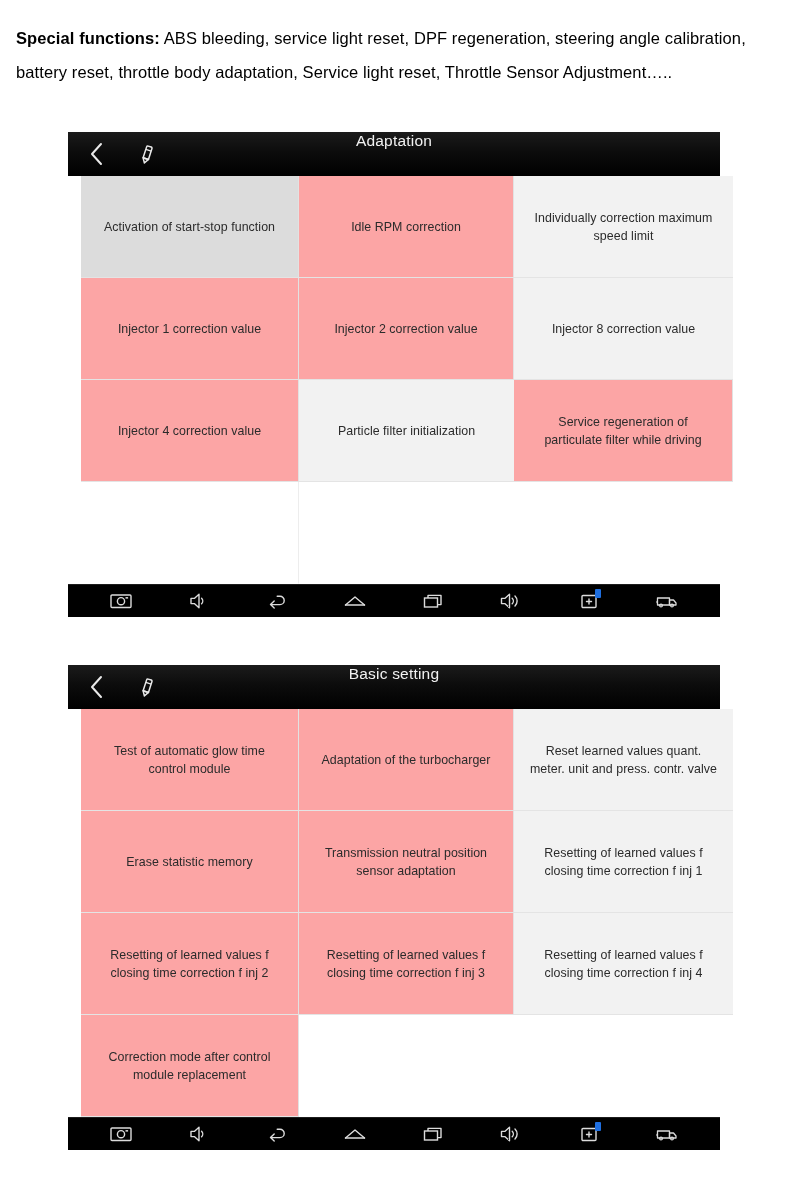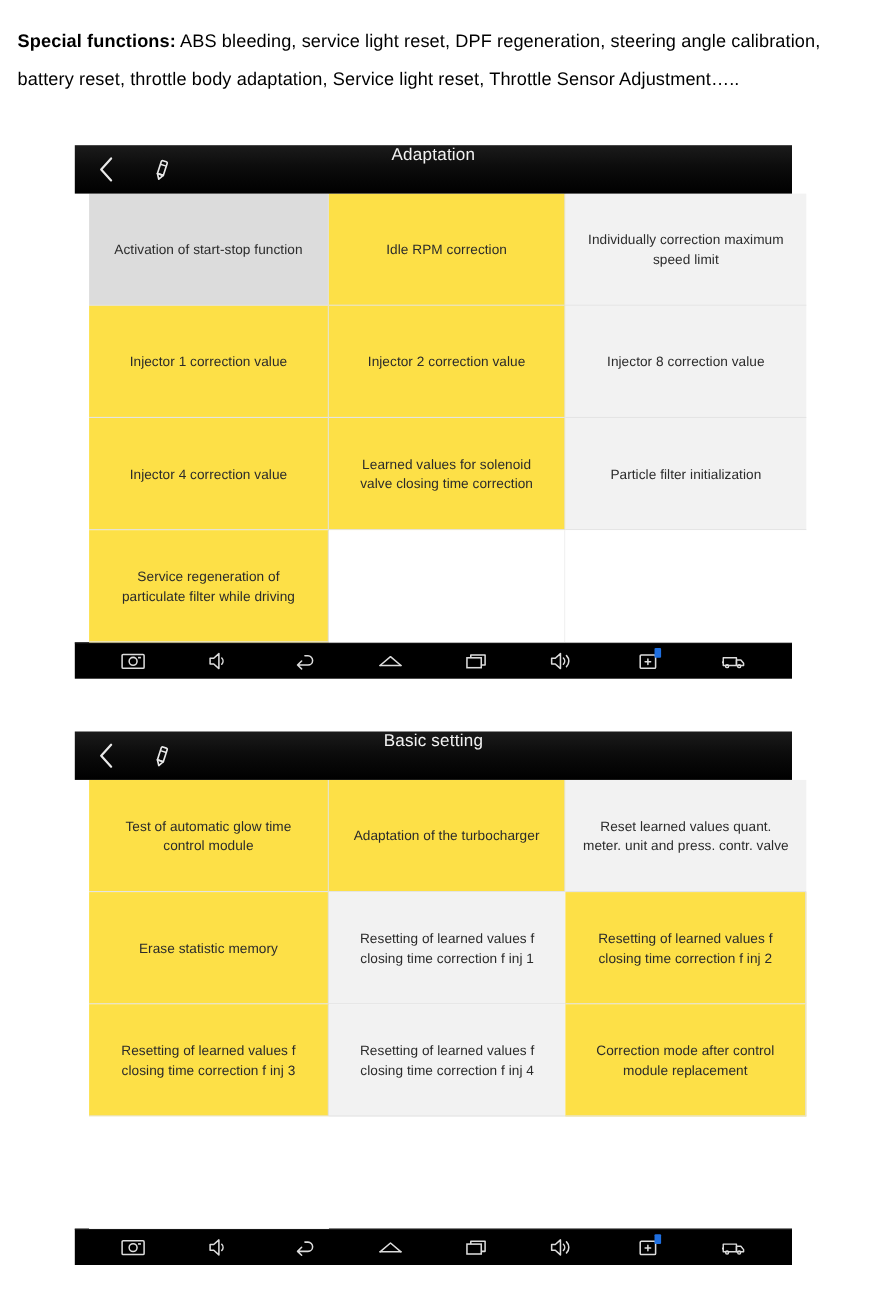--- a/index.html
+++ b/index.html
@@ -82,21 +82,21 @@
   .cell {
     display: flex;
     align-items: center;
     justify-content: center;
     text-align: center;
     padding: 6px 14px;
     box-sizing: border-box;
     font-size: 12.4px;
     line-height: 18px;
     color: #2b2b2b;
-    background: #fde047;
+    background: #fca5a5;
     border-right: 1px solid #e2e2e2;
     border-bottom: 1px solid #e4e4e4;
     cursor: pointer;
     letter-spacing: 0.05px;
   }
   .cell.col3 {
     background: #f2f2f2;
     border-right: none;
   }
   .cell.selected {
@@ -172,21 +172,20 @@
     <div class="grid">
       <div class="cell col1 selected">Activation of start-stop function</div>
       <div class="cell col2">Idle RPM correction</div>
       <div class="cell col3">Individually correction maximum speed limit</div>
 
       <div class="cell col1">Injector 1 correction value</div>
       <div class="cell col2">Injector 2 correction value</div>
       <div class="cell col3">Injector 8 correction value</div>
 
       <div class="cell col1">Injector 4 correction value</div>
-      <div class="cell col2">Learned values for solenoid valve closing time correction</div>
       <div class="cell col3">Particle filter initialization</div>
 
       <div class="cell col1">Service regeneration of particulate filter while driving</div>
       <div class="cell col2 empty"></div>
       <div class="cell col3 empty"></div>
     </div>
 
     <div class="navbar">
       <div class="nav-btn">
         <svg width="22" height="18" viewBox="0 0 22 18" aria-hidden="true">
@@ -262,20 +261,21 @@
       </div>
       <div class="titlebar-title">Basic setting</div>
     </div>
 
     <div class="grid">
       <div class="cell col1">Test of automatic glow time control module</div>
       <div class="cell col2">Adaptation of the turbocharger</div>
       <div class="cell col3">Reset learned values quant. meter. unit and press. contr. valve</div>
 
       <div class="cell col1">Erase statistic memory</div>
+      <div class="cell col2">Transmission neutral position sensor adaptation</div>
       <div class="cell col3">Resetting of learned values f closing time correction f inj 1</div>
 
       <div class="cell col1">Resetting of learned values f closing time correction f inj 2</div>
       <div class="cell col2">Resetting of learned values f closing time correction f inj 3</div>
       <div class="cell col3">Resetting of learned values f closing time correction f inj 4</div>
 
       <div class="cell col2">Correction mode after control module replacement</div>
       <div class="cell col3 empty"></div>
     </div>
 

